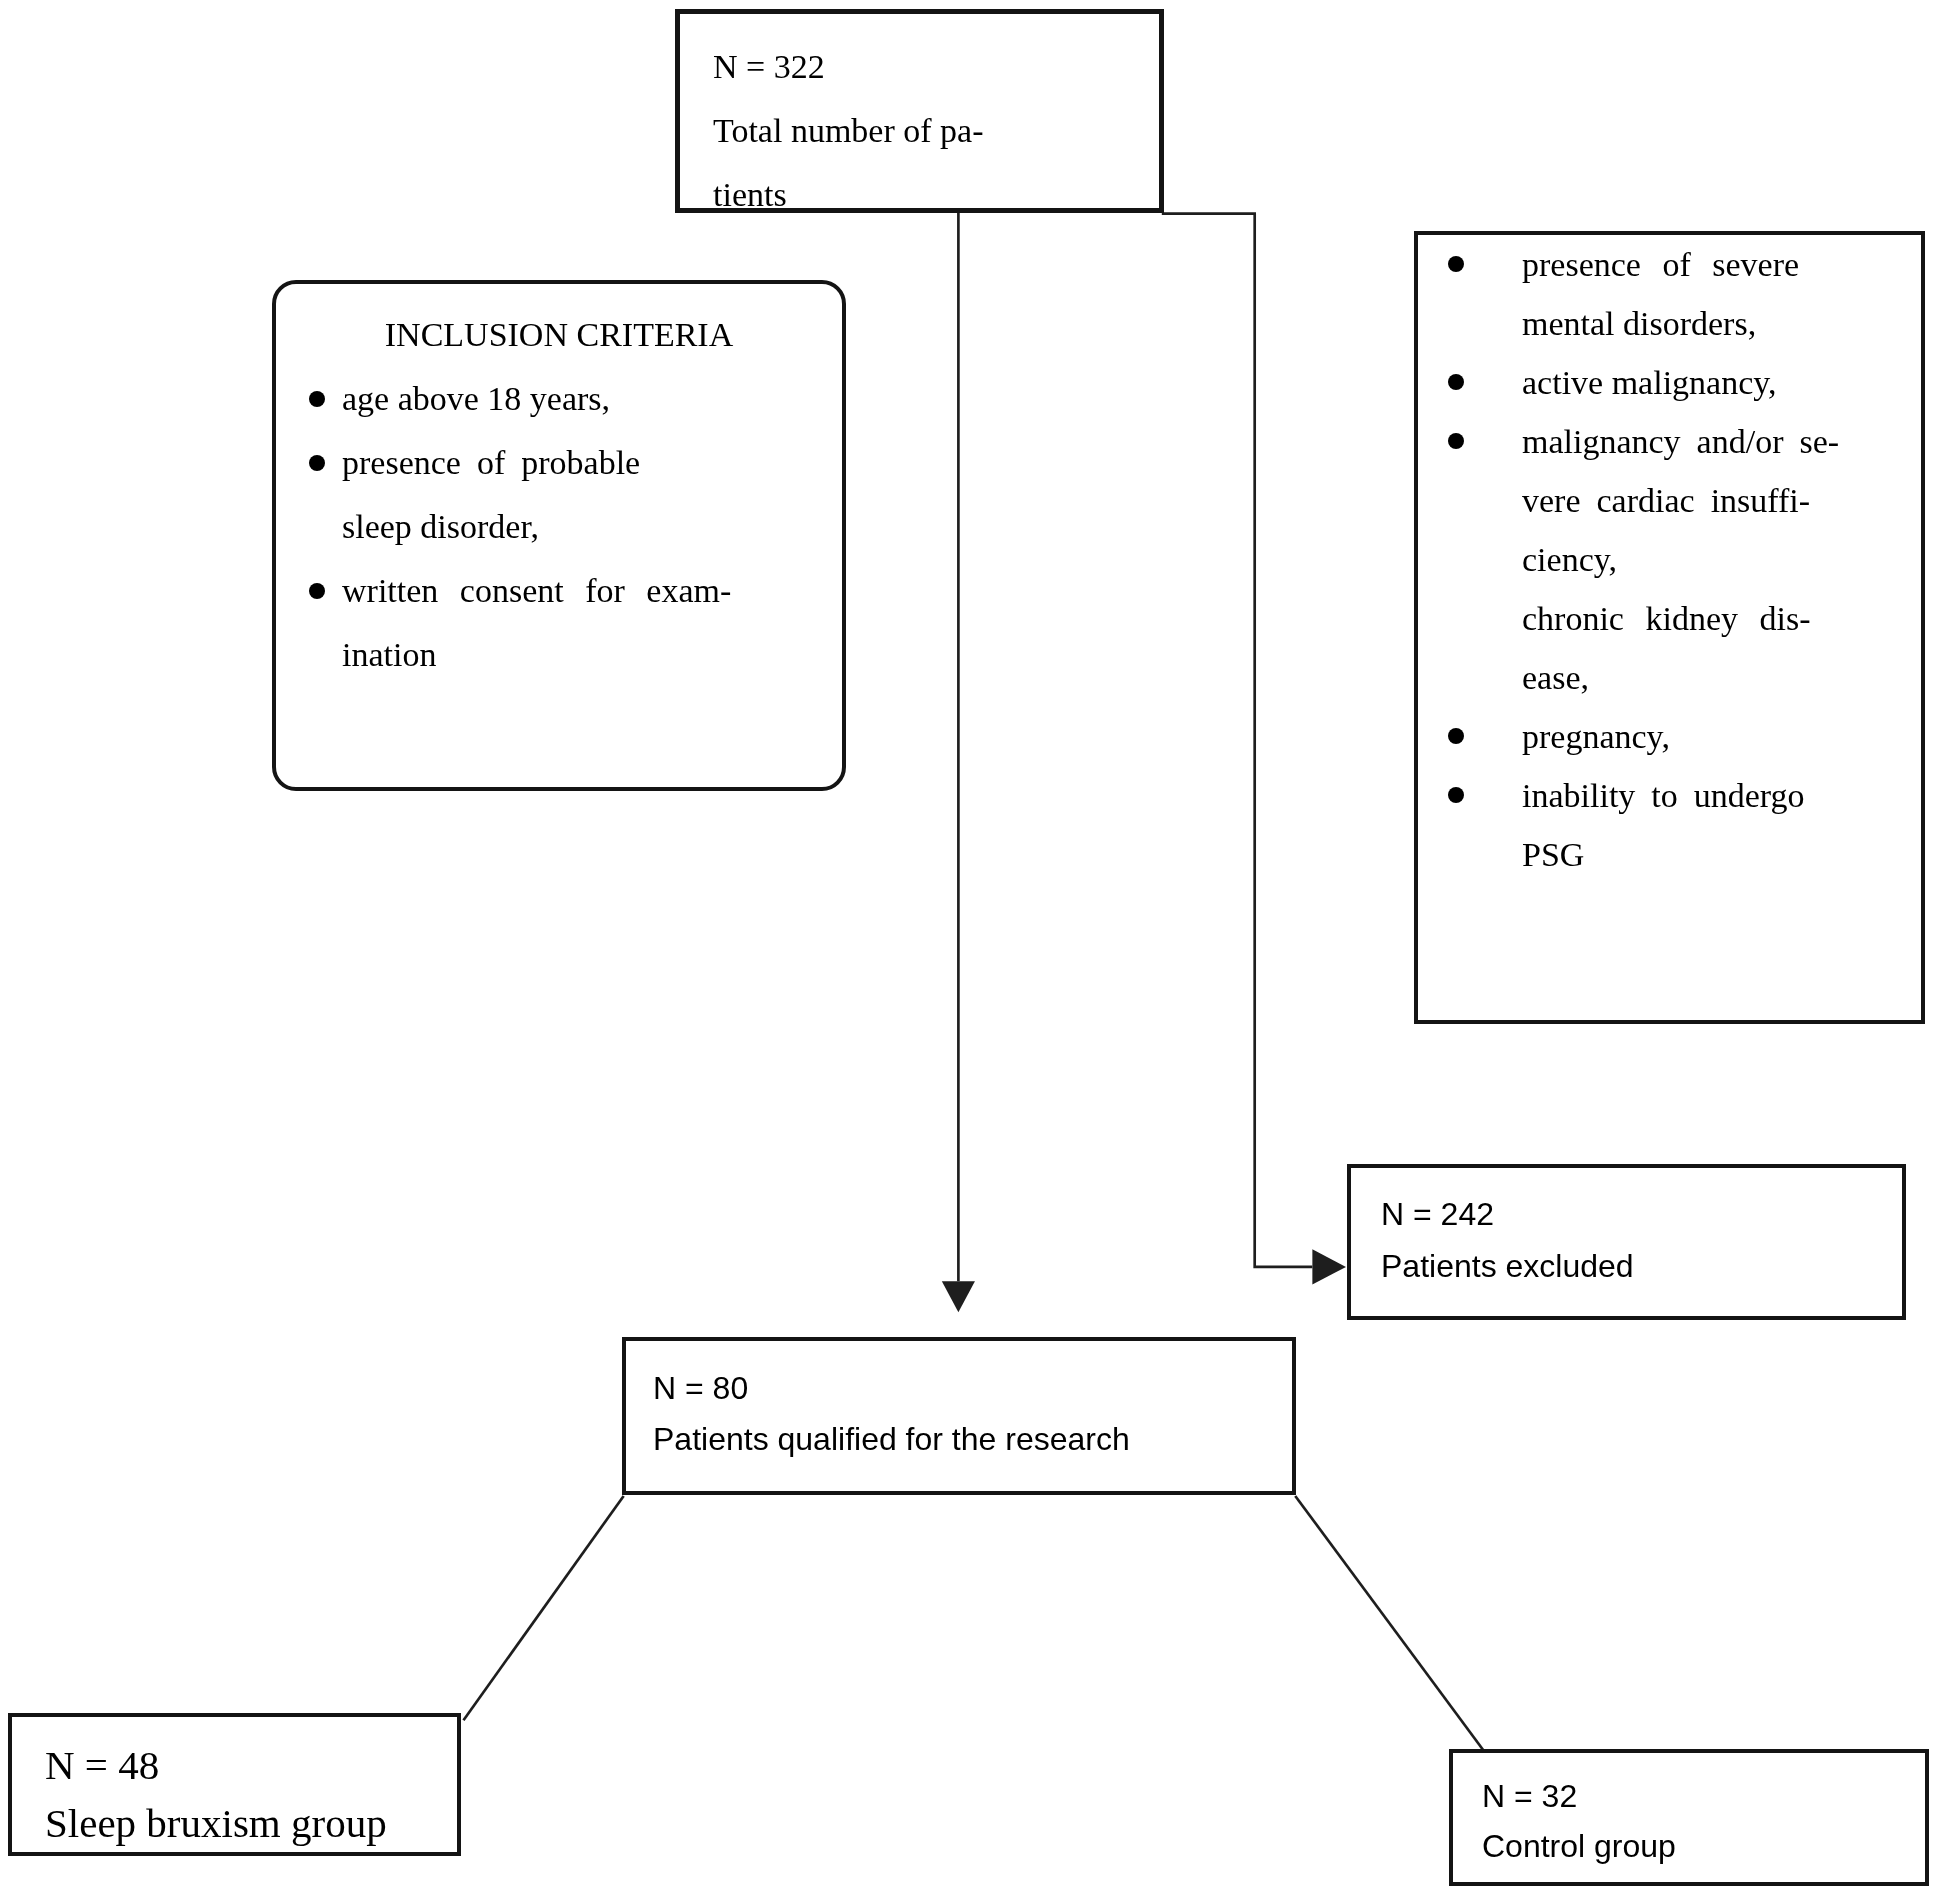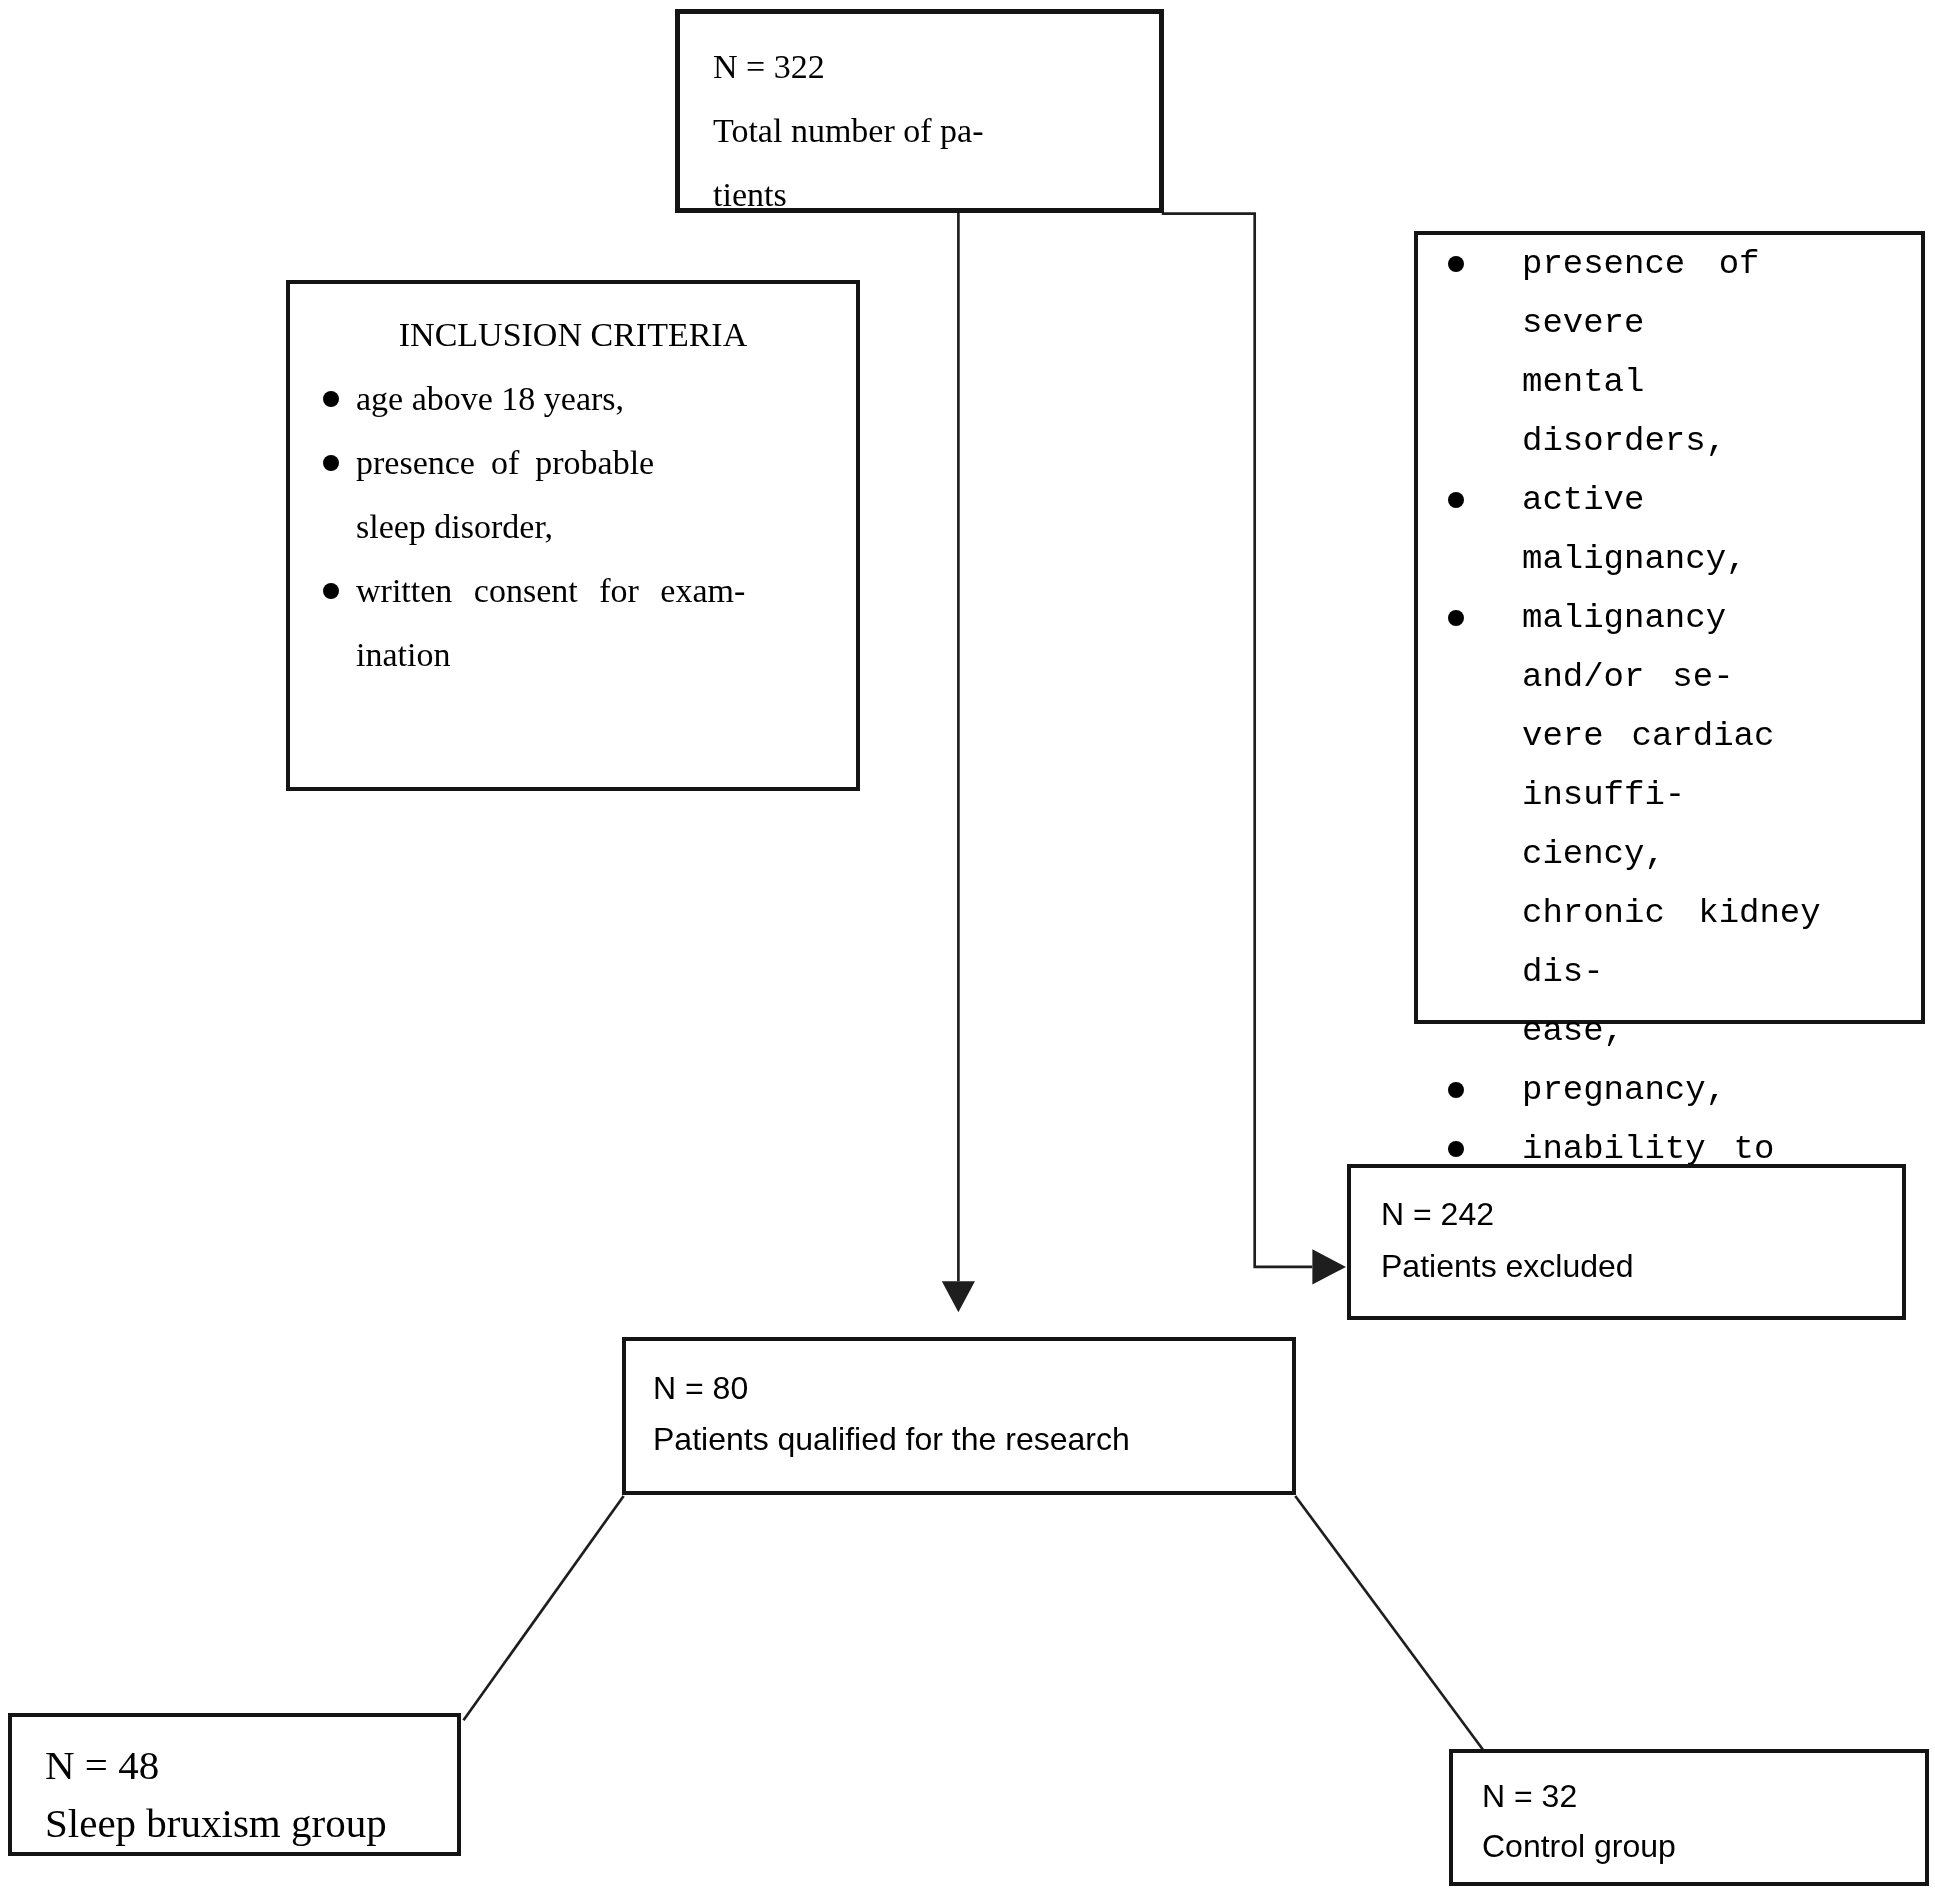--- a/index.html
+++ b/index.html
@@ -25,21 +25,21 @@
   .sans  { font-family:"Liberation Sans","DejaVu Sans",sans-serif; }
 
   
   #box-total {
     left:675px; top:8.5px; width:489px; height:204px;
     border-width:5.3px;
     padding:21.4px 16px 0 33px;
     font-size:34px; line-height:64px;
   }
   #box-inclusion {
-    left:286px; top:280px; width:574px; height:511px;
+    left:272px; top:280px; width:574px; height:511px;border-radius:24px;
   }
   #box-exclusion {
     left:1414px; top:231px; width:511px; height:793px;
   }
   #box-excluded {
     left:1347px; top:1164px; width:559px; height:156px;
     padding:20px 10.7px 0 30px;
     font-size:32px; line-height:52px;
   }
   #box-qualified {
@@ -65,21 +65,21 @@
     text-align:center;
     font-size:34px; line-height:64px;
     margin-top:19px;
   }
   #box-exclusion .crit-title { line-height:59px; margin-top:18px; }
   .crit-row {
     position:relative;
     font-size:34px; line-height:64px;
     padding-left:66px; padding-right:64px;
   }
-  #box-exclusion .crit-row { line-height:59px; padding-left:104px; padding-right:53px;font-family:Liberation Mono, monospace; }
+  #box-exclusion .crit-row { line-height:59px; padding-left:104px; padding-right:53px; }
   .dot {
     position:absolute; left:33px; top:23.5px;
     width:16px; height:16px; border-radius:50%;
     background:#000000;
   }
   #box-exclusion .dot { left:30px; top:21.4px; }
   .s1 { word-spacing:7.5px; }
   .s2 { word-spacing:13px; }
   .s3 { word-spacing:24.6px; }
 </style>

